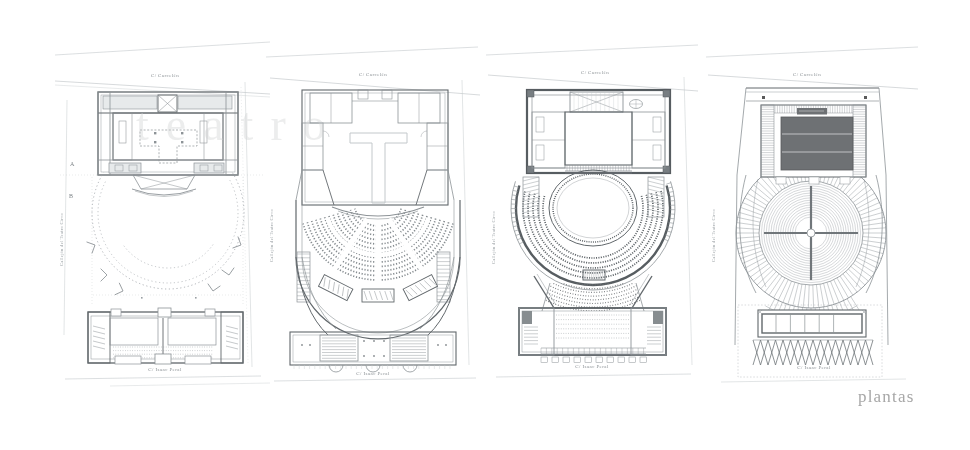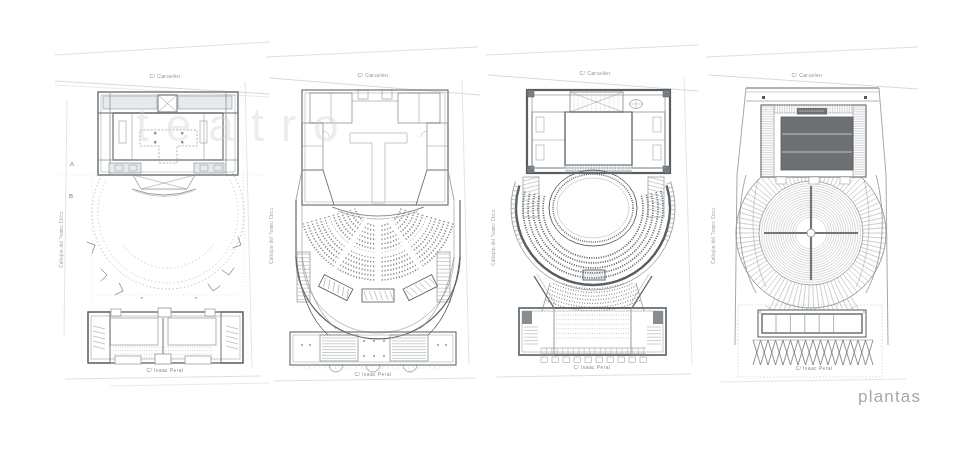--- a/index.html
+++ b/index.html
@@ -1,17 +1,17 @@
 <!DOCTYPE html>
 <html><head>
 <meta charset="utf-8">
 <style>
   html,body{margin:0;padding:0;background:#ffffff;width:970px;height:450px;overflow:hidden;
     font-family:"Liberation Sans", sans-serif;}
-  #sheet{position:relative;width:970px;height:436px;background:#ffffff;}
+  #sheet{position:relative;width:970px;height:436px;background:#ffffff;font-family:Liberation Serif, serif;}
   .tile{position:absolute;top:5px;width:215px;height:390px;}
   .tile svg{position:absolute;left:0;top:0;}
   .t1{left:55px}.t2{left:266px}.t3{left:486px}.t4{left:706px}
   .street{position:absolute;width:90px;text-align:center;font-size:5px;letter-spacing:.4px;
     color:#8a9094;line-height:6px;}
   .vstreet{position:absolute;width:96px;text-align:center;font-size:4.5px;letter-spacing:.3px;
     color:#9aa0a4;transform:rotate(-90deg);line-height:5px;}
   .marker{position:absolute;font-size:6px;color:#7e8488;}
   #caption{position:absolute;left:858px;top:387px;width:110px;font-size:17px;
     letter-spacing:1.2px;color:#a7a7a7;font-weight:400;}

